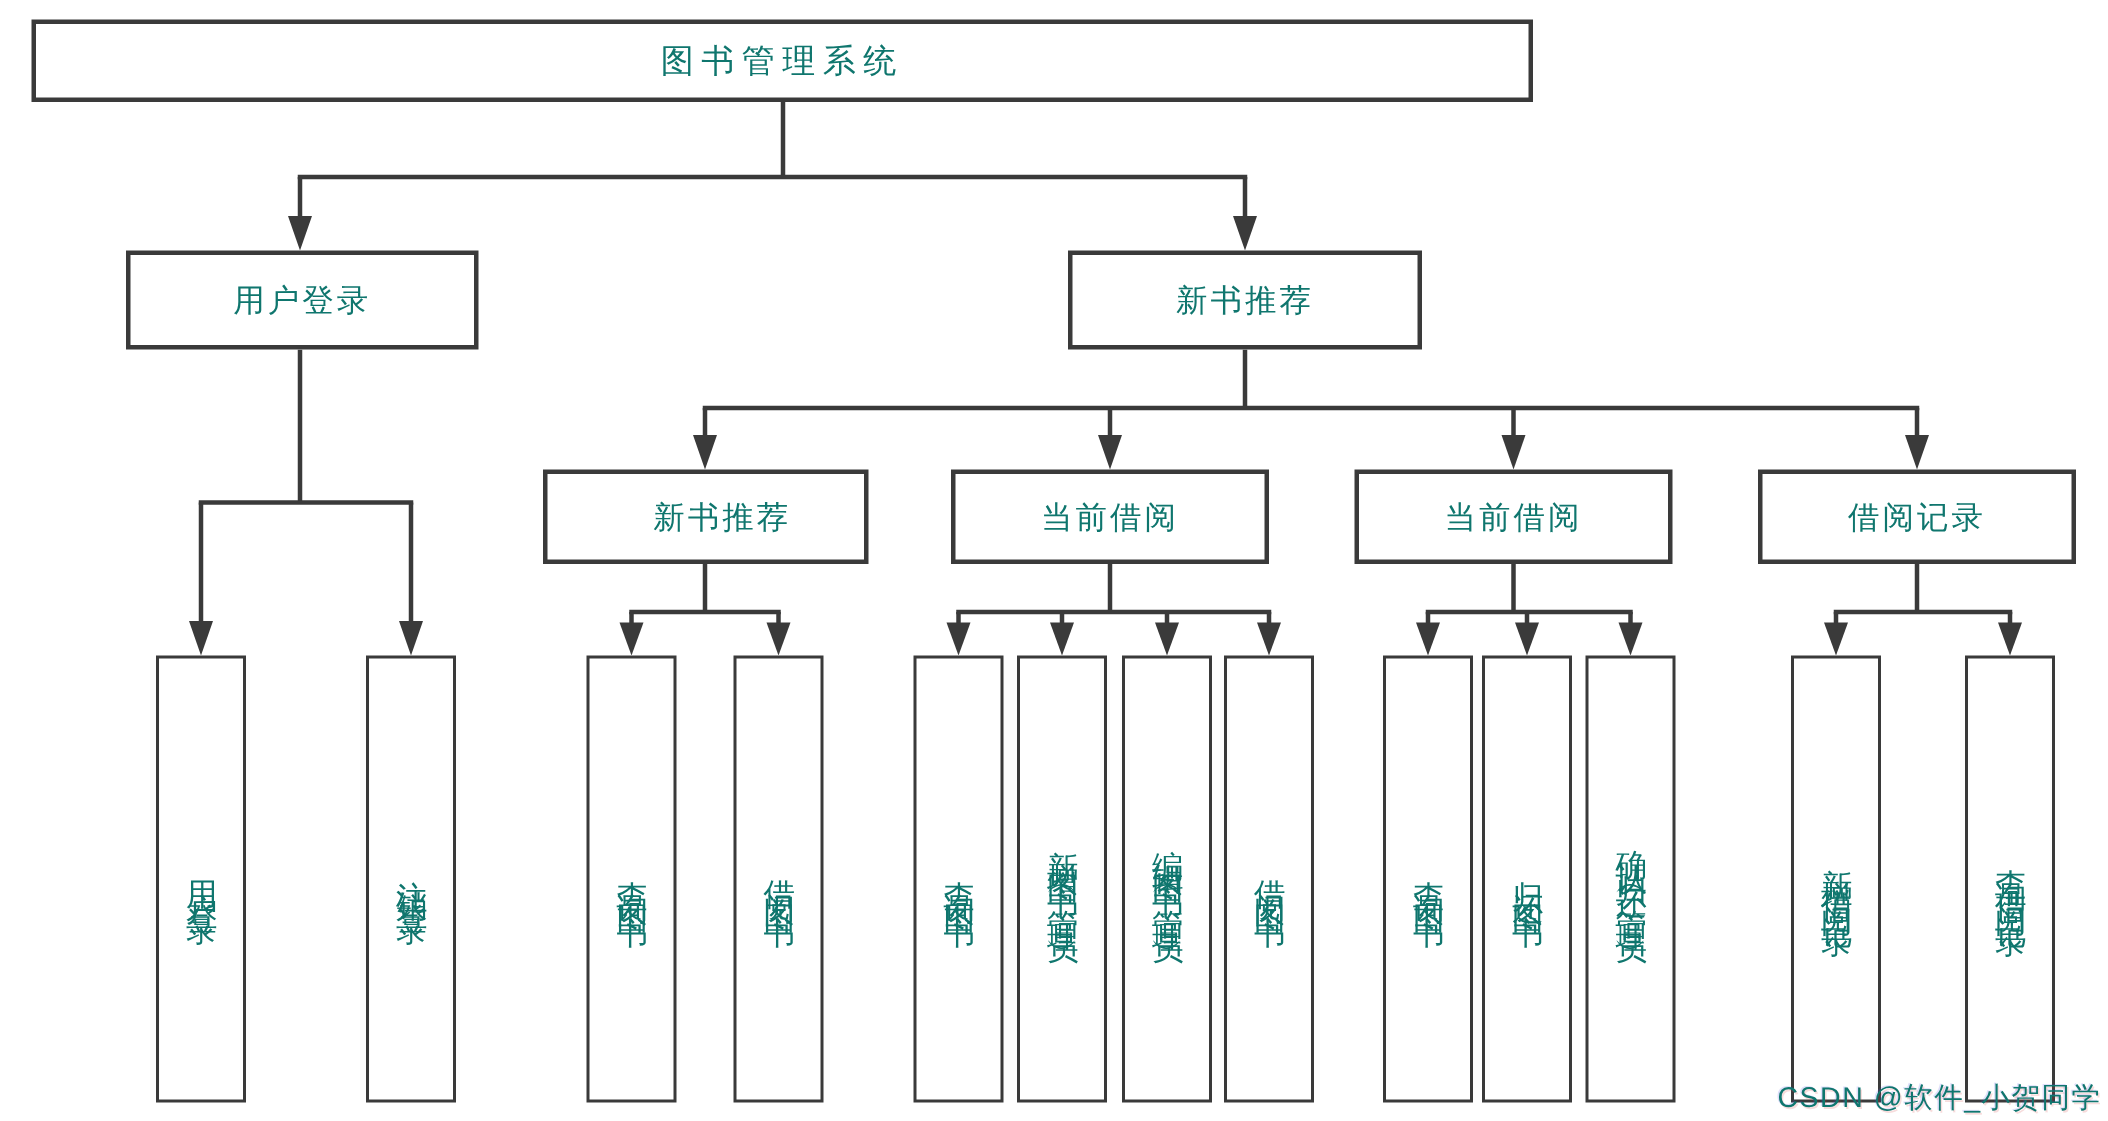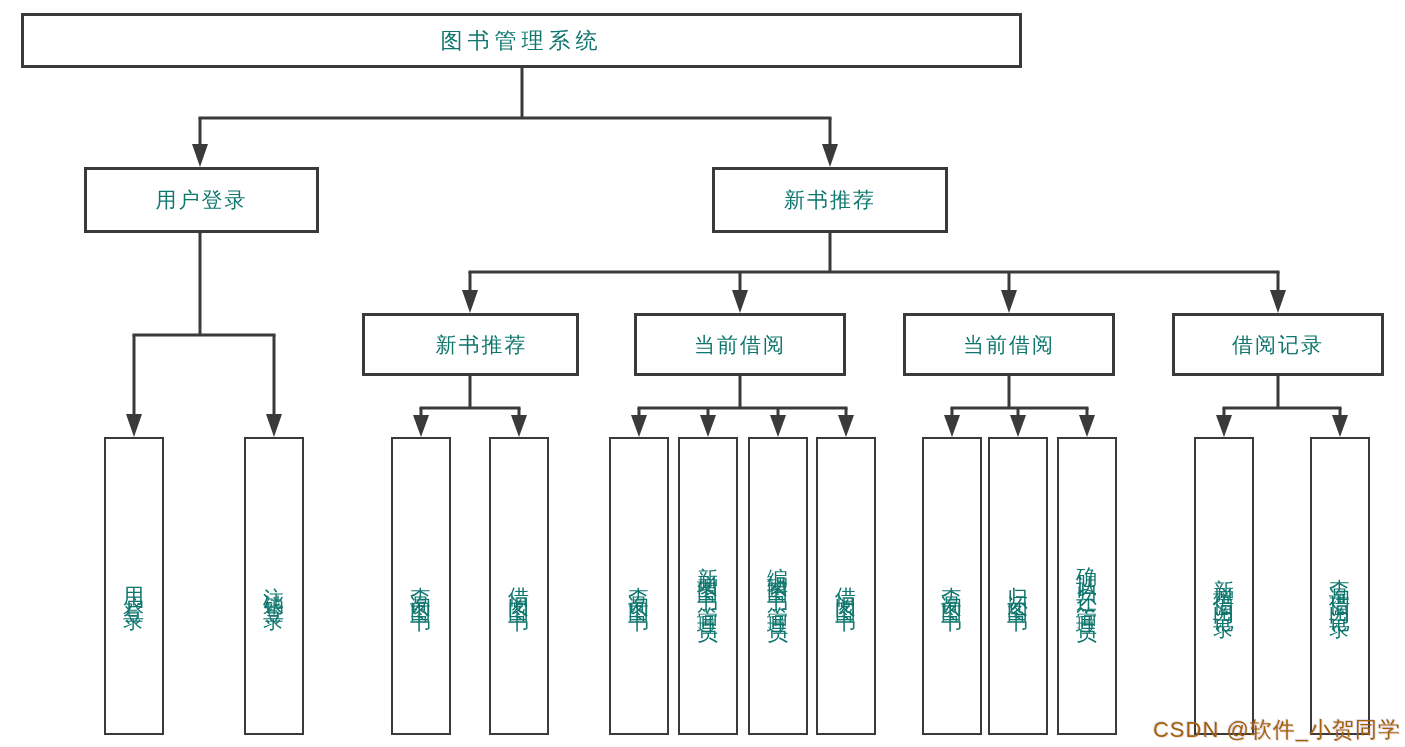--- a/index.html
+++ b/index.html
@@ -15,21 +15,21 @@
   }
   .box .lbl{font-size:21px;letter-spacing:2px;color:#0f766e;white-space:nowrap;}
   .box.root .lbl{font-size:22px;letter-spacing:5px;}
   .box.leaf{border-width:2.5px;}
   .box.leaf .lbl{
     writing-mode:vertical-rl;text-orientation:mixed;
     font-size:21px;letter-spacing:8px;line-height:1;white-space:nowrap;
   }
   .watermark{
     position:absolute;right:4px;bottom:2px;z-index:3;
-    font-size:22px;color:#a16207;letter-spacing:1px;
+    font-size:19px;color:#0f766e;letter-spacing:1px;
     text-shadow:1px 1px 0 rgba(210,60,60,0.18), -1px -1px 0 rgba(80,80,230,0.18);
   }
 </style>
 </head>
 <body>
 
 <div class="canvas">
 
   <svg class="wires" width="1405" height="747" viewBox="0 0 1405 747">
     <g stroke="#3a3a3a" stroke-width="3" fill="none">

